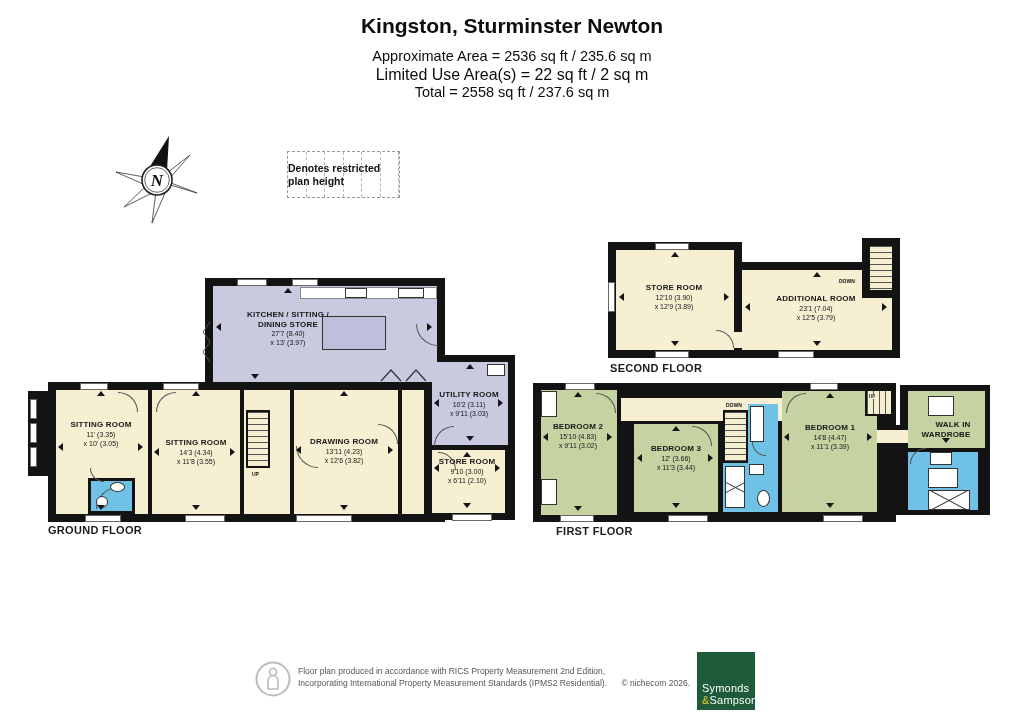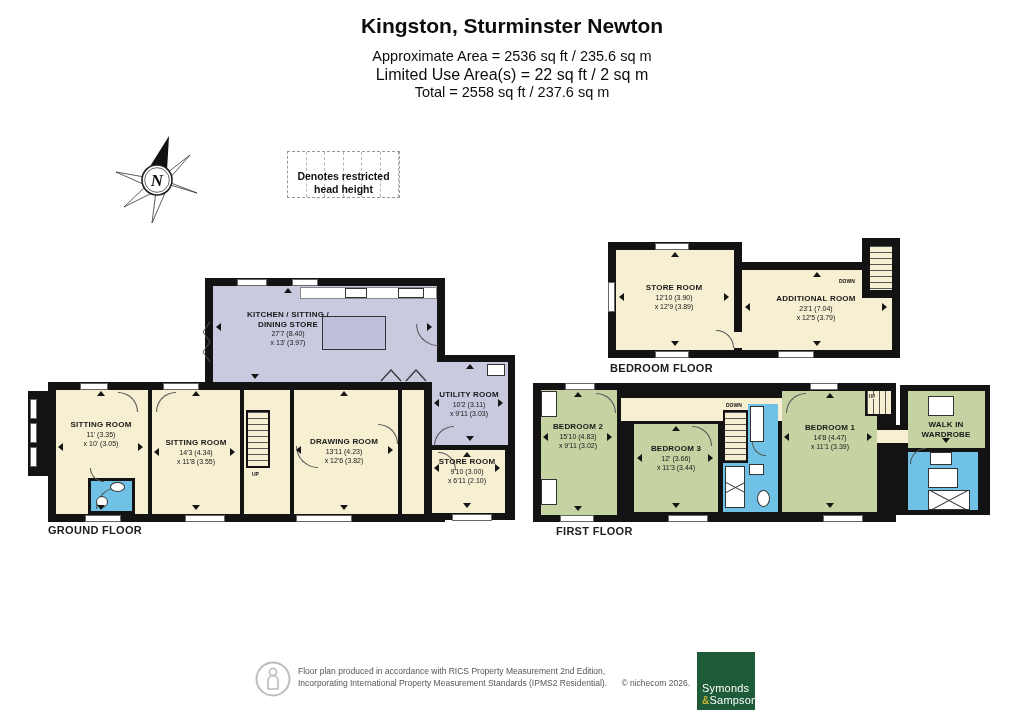--- a/index.html
+++ b/index.html
@@ -36,21 +36,21 @@
   .arc-bl{border-bottom:1px solid #555;border-left:1px solid #555;border-bottom-left-radius:100%;}
   .xbox{position:absolute;background:#fff;border:1px solid #333;box-sizing:border-box;overflow:hidden;}
   .xbox:before,.xbox:after{content:"";position:absolute;left:-25%;right:-25%;top:50%;height:1px;background:#333;}
   .xbox:before{transform:rotate(28deg);}
   .xbox:after{transform:rotate(-28deg);}
   .hdr{position:absolute;left:0;right:0;text-align:center;color:#0d0d0d;}
   .legend-box{position:absolute;left:287px;top:151px;width:113px;height:47px;border:1px dashed #999;
               display:flex;box-sizing:border-box;background:#fff;}
   .legend-cell{flex:1;border-right:1px dashed #b5b5b5;}
   .legend-cell:last-child{border-right:none;}
-  .legend-text{position:absolute;left:0;right:0;top:18px;text-align:center;font-size:10.5px;
+  .legend-text{position:absolute;left:0;right:0;top:10px;font-size:10.5px;
                font-weight:bold;color:#111;line-height:13px;}
   .footer-text{position:absolute;left:298px;top:666px;font-size:8.5px;color:#555;line-height:11.5px;}
   .logo{position:absolute;left:697px;top:652px;width:58px;height:58px;background:#1E5C39;}
   .logo-text{position:absolute;left:5px;bottom:4px;color:#fff;font-size:11px;line-height:11.5px;letter-spacing:.2px;}
   .amp{color:#EFC832;}
 </style>
 </head>
 <body>
 
 <div class="canvas">
@@ -78,21 +78,21 @@
 
   <div class="legend-box">
     <div class="legend-cell"></div>
     <div class="legend-cell"></div>
     <div class="legend-cell"></div>
     <div class="legend-cell"></div>
     <div class="legend-cell"></div>
     <div class="legend-cell"></div>
     <div class="legend-text">
       <div>Denotes restricted</div>
-      <div>head height</div>
+      <div>plan height</div>
     </div>
   </div>
 
   <div class="blk" style="left:205px;top:278px;width:240px;height:112px;"></div>
   <div class="blk" style="left:48px;top:382px;width:397px;height:140px;"></div>
   <div class="blk" style="left:425px;top:355px;width:90px;height:165px;"></div>
   <div class="blk" style="left:28px;top:391px;width:26px;height:85px;"></div>
 
   <div class="room lav" style="left:213px;top:286px;width:224px;height:96px;"></div>
   <div class="room cream" style="left:56px;top:390px;width:92px;height:124px;"></div>
@@ -254,21 +254,21 @@
   <div class="lbl" style="left:676px;top:458px;">
     <div class="rn">BEDROOM 3</div>
     <div class="rd">12' (3.66)</div>
     <div class="rd">x 11'3 (3.44)</div>
   </div>
   <div class="lbl" style="left:830px;top:437px;">
     <div class="rn">BEDROOM 1</div>
     <div class="rd">14'8 (4.47)</div>
     <div class="rd">x 11'1 (3.39)</div>
   </div>
-  <div class="lbl" style="left:946px;top:429px;">
+  <div class="lbl" style="left:946px;top:429px;text-align:right;">
     <div class="rn">WALK IN</div>
     <div class="rn">WARDROBE</div>
   </div>
   <div class="floor-name" style="left:534px;top:525px;padding-left:22px;">FIRST FLOOR</div>
 
   <i class="tri t-u" style="left:574px;top:392px;"></i>
   <i class="tri t-d" style="left:574px;top:506px;"></i>
   <i class="tri t-l" style="left:543px;top:433px;"></i>
   <i class="tri t-r" style="left:607px;top:433px;"></i>
   <i class="tri t-u" style="left:672px;top:426px;"></i>
@@ -302,21 +302,21 @@
   <div class="lbl" style="left:674px;top:297px;">
     <div class="rn">STORE ROOM</div>
     <div class="rd">12'10 (3.90)</div>
     <div class="rd">x 12'9 (3.89)</div>
   </div>
   <div class="lbl" style="left:816px;top:308px;">
     <div class="rn">ADDITIONAL ROOM</div>
     <div class="rd">23'1 (7.04)</div>
     <div class="rd">x 12'5 (3.79)</div>
   </div>
-  <div class="floor-name" style="left:610px;top:362px;">BEDROOM FLOOR</div>
+  <div class="floor-name" style="left:610px;top:362px;">SECOND FLOOR</div>
 
   <i class="tri t-u" style="left:671px;top:252px;"></i>
   <i class="tri t-d" style="left:671px;top:341px;"></i>
   <i class="tri t-l" style="left:619px;top:293px;"></i>
   <i class="tri t-r" style="left:724px;top:293px;"></i>
   <i class="tri t-u" style="left:813px;top:272px;"></i>
   <i class="tri t-d" style="left:813px;top:341px;"></i>
   <i class="tri t-l" style="left:745px;top:303px;"></i>
   <i class="tri t-r" style="left:882px;top:303px;"></i>
 

